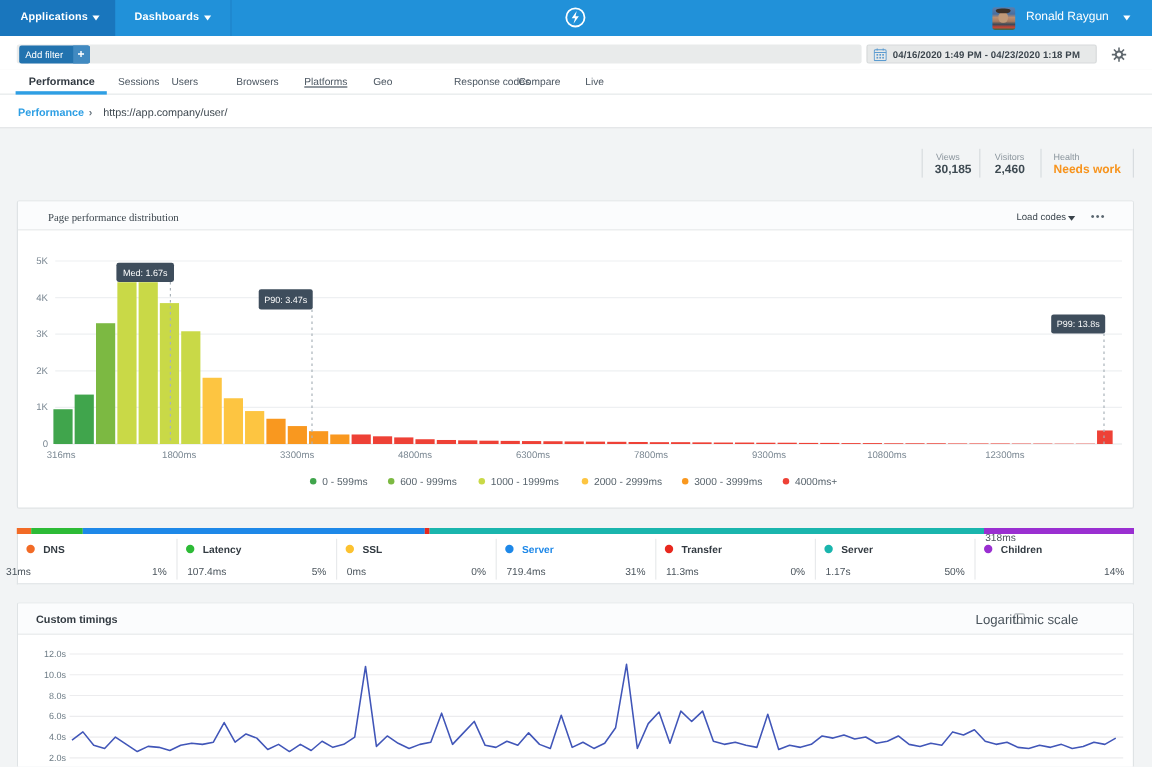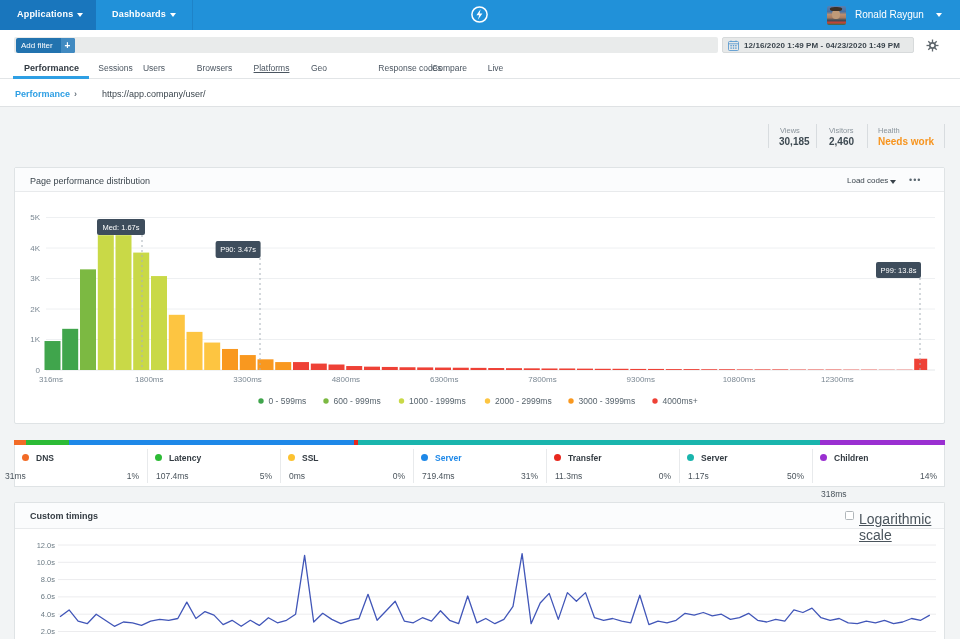--- a/index.html
+++ b/index.html
@@ -38,21 +38,21 @@
 <line x1="0.5" y1="3.8" x2="10.5" y2="3.8" stroke="#5b9bd0" stroke-width="0.9"></line>
 <line x1="3" y1="0.5" x2="3" y2="2" stroke="#5b9bd0" stroke-width="0.9"></line>
 <line x1="8" y1="0.5" x2="8" y2="2" stroke="#5b9bd0" stroke-width="0.9"></line>
 <rect x="2.4" y="5" width="1.4" height="1.4" fill="#5b9bd0"></rect>
     <rect x="4.8" y="5" width="1.4" height="1.4" fill="#5b9bd0"></rect>
     <rect x="7.2" y="5" width="1.4" height="1.4" fill="#5b9bd0"></rect>
 <rect x="2.4" y="7.4" width="1.4" height="1.4" fill="#5b9bd0"></rect>
     <rect x="4.8" y="7.4" width="1.4" height="1.4" fill="#5b9bd0"></rect>
     <rect x="7.2" y="7.4" width="1.4" height="1.4" fill="#5b9bd0"></rect>
 </svg>
-<div class="abs" style="left:744px;top:41px;font-size:8px;font-weight:bold;color:#3a444c;letter-spacing:.1px;">12/16/2020 1:49 PM - 04/23/2020 1:49 PM</div>
+<div class="abs" style="left:744px;top:41px;font-size:8px;font-weight:bold;color:#3a444c;letter-spacing:.1px;">04/16/2020 1:49 PM - 04/23/2020 1:18 PM</div>
 <svg class="abs" style="left:926px;top:39px;" width="13" height="13" viewBox="0 0 13 13">
 <g stroke="#5f676d" stroke-width="1.3">
 <line x1="6.5" y1="0.5" x2="6.5" y2="12.5"></line>
       <line x1="0.5" y1="6.5" x2="12.5" y2="6.5"></line>
 <line x1="2.3" y1="2.3" x2="10.7" y2="10.7"></line>
       <line x1="10.7" y1="2.3" x2="2.3" y2="10.7"></line>
     </g>
 <circle cx="6.5" cy="6.5" r="3.5" fill="#5f676d"></circle>
     <circle cx="6.5" cy="6.5" r="1.8" fill="#fff"></circle>
 </svg>
@@ -64,34 +64,34 @@
 <div class="tab" style="left:214.5px;">Browsers</div>
 <div class="tab" style="left:271.5px;text-decoration:underline;">Platforms</div>
 <div class="tab" style="left:319px;">Geo</div>
 <div class="tab" style="left:399px;margin-left:11px;">Response codes</div>
 <div class="tab" style="left:449.5px;">Compare</div>
 <div class="tab" style="left:495.5px;">Live</div>
 <div class="abs" style="left:13px;top:76px;width:76px;height:3px;background:#2e9fe4;"></div>
 <div class="abs" style="left:0;top:79px;width:960px;height:28px;background:#fff;border-bottom:1px solid #dfe2e4;"></div>
 <div class="abs" style="left:15px;top:89px;font-size:9px;font-weight:bold;color:#2e9fe4;">Performance</div>
 <div class="abs" style="left:74px;top:88.5px;font-size:9px;font-weight:bold;color:#6a7680;">›</div>
-<div class="abs" style="left:86px;top:89px;font-size:9px;color:#3c464e;margin-left:16px;">https://app.company/user/</div>
+<div class="abs" style="left:86px;top:89px;font-size:9px;color:#3c464e;">https://app.company/user/</div>
 <div class="abs" style="left:768px;top:124px;width:1px;height:24px;background:#d8dcdf;"></div>
 <div class="abs" style="left:816px;top:124px;width:1px;height:24px;background:#d8dcdf;"></div>
 <div class="abs" style="left:867px;top:124px;width:1px;height:24px;background:#d8dcdf;"></div>
 <div class="abs" style="left:944px;top:124px;width:1px;height:24px;background:#d8dcdf;"></div>
 <div class="abs" style="left:780px;top:126px;font-size:7.5px;color:#8a949c;">Views</div>
 <div class="abs" style="left:779px;top:136px;font-size:10px;font-weight:bold;color:#3e4a52;">30,185</div>
 <div class="abs" style="left:829px;top:126px;font-size:7.5px;color:#8a949c;">Visitors</div>
 <div class="abs" style="left:829px;top:136px;font-size:10px;font-weight:bold;color:#3e4a52;">2,460</div>
 <div class="abs" style="left:878px;top:126px;font-size:7.5px;color:#8a949c;">Health</div>
 <div class="abs" style="left:878px;top:136px;font-size:10px;font-weight:bold;color:#f7941e;">Needs work</div>
 <div class="abs" style="left:14px;top:167px;width:931px;height:257px;background:#fff;border:1px solid #dfe3e5;border-radius:2px;"></div>
 <div class="abs" style="left:15px;top:168px;width:929px;height:24px;background:#fbfcfd;border-bottom:1px solid #e8eaec;"></div>
-<div class="abs" style="left:30px;top:176px;font-size:9px;color:#3c464e;">Page performance distribution</div>
+<div class="abs" style="left:40px;top:176px;font-size:9px;color:#3c464e;font-family:Liberation Serif, serif;">Page performance distribution</div>
 <div class="abs" style="left:847px;top:176px;font-size:8px;color:#3c464e;">Load codes</div>
 <div class="abs" style="left:890px;top:180px;width:0;height:0;border-left:3.5px solid transparent;border-right:3.5px solid transparent;border-top:4px solid #39424a;"></div>
 <div class="abs" style="left:909px;top:175px;font-size:9px;color:#5b6770;letter-spacing:1px;">•••</div>
 <svg class="abs" style="left:14px;top:192px;" width="931" height="232" viewBox="0 0 931 232">
     <line x1="32" y1="178.0" x2="921" y2="178.0" stroke="#e4e7e9" stroke-width="1"></line>
     <line x1="32" y1="147.5" x2="921" y2="147.5" stroke="#eef0f2" stroke-width="1"></line>
     <line x1="32" y1="117.0" x2="921" y2="117.0" stroke="#eef0f2" stroke-width="1"></line>
     <line x1="32" y1="86.5" x2="921" y2="86.5" stroke="#eef0f2" stroke-width="1"></line>
     <line x1="32" y1="56.0" x2="921" y2="56.0" stroke="#eef0f2" stroke-width="1"></line>
     <line x1="32" y1="25.5" x2="921" y2="25.5" stroke="#eef0f2" stroke-width="1"></line>
@@ -214,27 +214,27 @@
 <div class="abs" style="left:555.0px;top:471px;font-size:8.5px;color:#4a545c;">11.3ms</div>
 <div class="abs" style="left:671.0px;top:471px;font-size:8.5px;color:#4a545c;transform:translateX(-100%);">0%</div>
 <div class="abs" style="left:679.0px;top:449px;width:1px;height:34px;background:#e8eaec;"></div>
 <div class="abs" style="left:687.0px;top:453.5px;width:7px;height:7px;border-radius:50%;background:#1ab5ad;"></div>
 <div class="abs" style="left:701.0px;top:453px;font-size:8.5px;font-weight:bold;color:#333b42;">Server</div>
 <div class="abs" style="left:688.0px;top:471px;font-size:8.5px;color:#4a545c;">1.17s</div>
 <div class="abs" style="left:804.0px;top:471px;font-size:8.5px;color:#4a545c;transform:translateX(-100%);">50%</div>
 <div class="abs" style="left:812.0px;top:449px;width:1px;height:34px;background:#e8eaec;"></div>
 <div class="abs" style="left:820.0px;top:453.5px;width:7px;height:7px;border-radius:50%;background:#9a2fd1;"></div>
 <div class="abs" style="left:834.0px;top:453px;font-size:8.5px;font-weight:bold;color:#333b42;">Children</div>
-<div class="abs" style="left:821.0px;top:443px;font-size:8.5px;color:#4a545c;margin-top:46px;">318ms</div>
+<div class="abs" style="left:821.0px;top:443px;font-size:8.5px;color:#4a545c;">318ms</div>
 <div class="abs" style="left:937.0px;top:471px;font-size:8.5px;color:#4a545c;transform:translateX(-100%);">14%</div>
 <div class="abs" style="left:14px;top:502px;width:931px;height:137px;background:#fff;border:1px solid #dfe3e5;border-bottom:none;border-radius:2px 2px 0 0;"></div>
 <div class="abs" style="left:15px;top:503px;width:929px;height:26px;background:#fbfcfd;border-bottom:1px solid #e8eaec;"></div>
 <div class="abs" style="left:30px;top:511px;font-size:9px;font-weight:bold;color:#333b42;">Custom timings</div>
 <div class="abs" style="left:845px;top:511px;width:9px;height:9px;border:1px solid #b0b6ba;border-radius:1.5px;background:#fff;"></div>
-<div class="abs" style="left:859px;top:511px;font-size:14px;color:#4a545c;text-decoration:underline;">Logarithmic scale</div>
+<div class="abs" style="left:813px;top:511px;font-size:11px;color:#4a545c;">Logarithmic scale</div>
 <svg class="abs" style="left:14px;top:529px;" width="931" height="110" viewBox="0 0 931 110">
     <line x1="44" y1="16.0" x2="922" y2="16.0" stroke="#ececee" stroke-width="1"></line>
     <text x="41" y="18.5" font-size="7.5" fill="#6b7a84" text-anchor="end">12.0s</text>
     <line x1="44" y1="33.3" x2="922" y2="33.3" stroke="#ececee" stroke-width="1"></line>
     <text x="41" y="35.8" font-size="7.5" fill="#6b7a84" text-anchor="end">10.0s</text>
     <line x1="44" y1="50.6" x2="922" y2="50.6" stroke="#ececee" stroke-width="1"></line>
     <text x="41" y="53.1" font-size="7.5" fill="#6b7a84" text-anchor="end">8.0s</text>
     <line x1="44" y1="67.9" x2="922" y2="67.9" stroke="#ececee" stroke-width="1"></line>
     <text x="41" y="70.4" font-size="7.5" fill="#6b7a84" text-anchor="end">6.0s</text>
     <line x1="44" y1="85.2" x2="922" y2="85.2" stroke="#ececee" stroke-width="1"></line>

